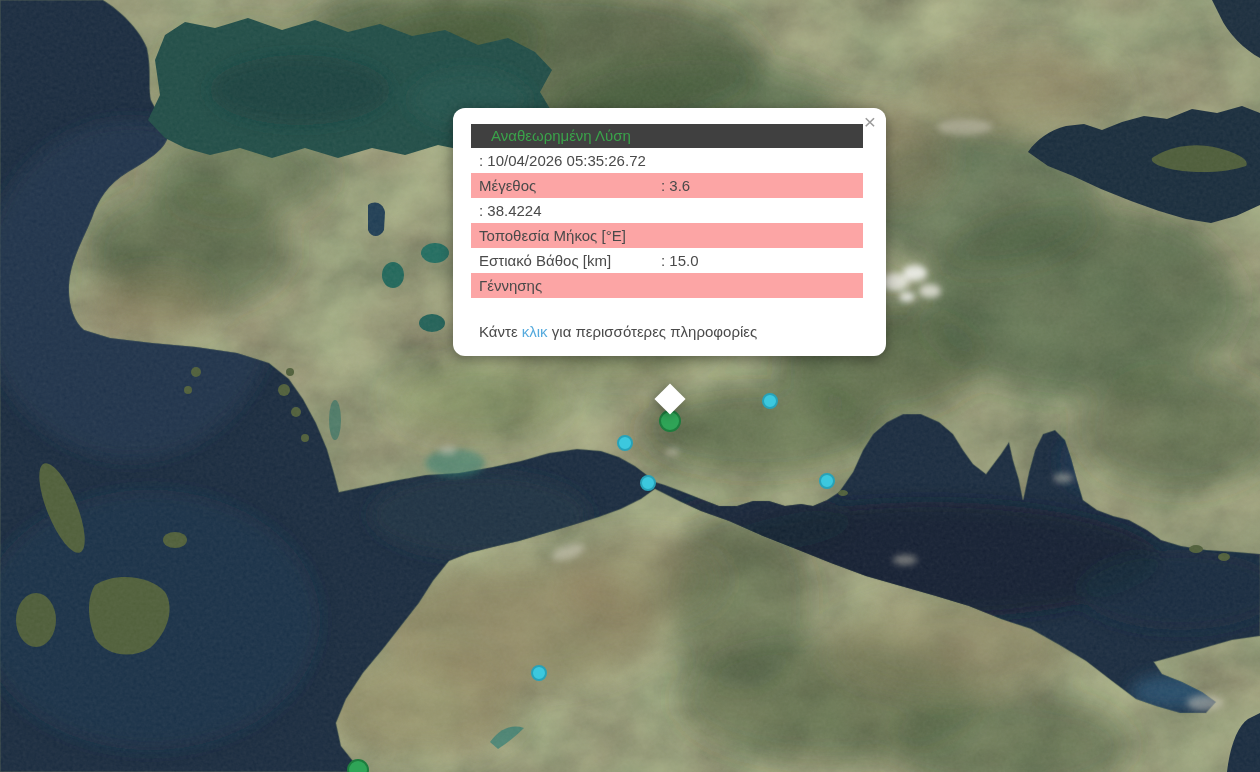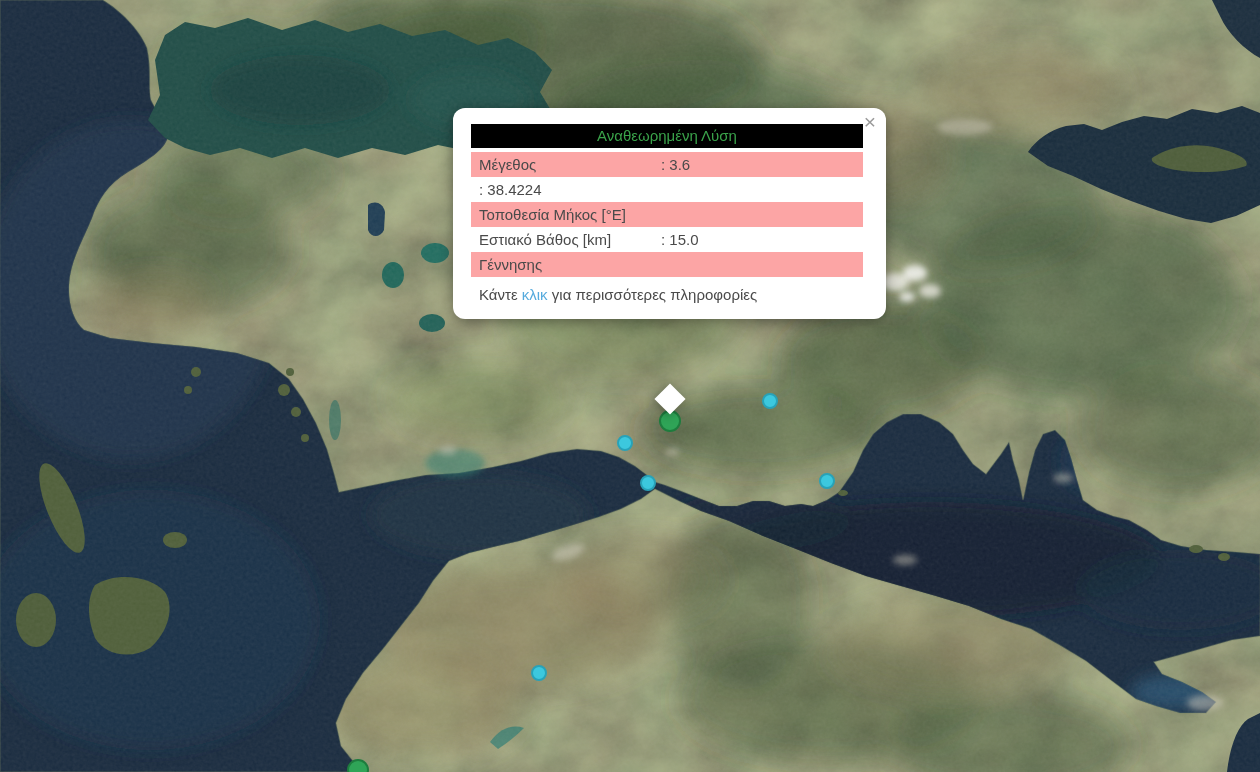--- a/index.html
+++ b/index.html
@@ -13,26 +13,26 @@
   .marker.selected{background:var(--selected-fill,#2fa457);border:2px solid var(--selected-stroke,#1e7c3e);}
 
   
   .popup{position:absolute;left:453px;top:108px;width:433px;box-sizing:border-box;
          background:#fff;border-radius:12px;box-shadow:0 3px 14px rgba(0,0,0,.4);
          padding:16px 23px 12px 18px;z-index:10;color:#4a4a4a;font-size:15px;}
   .popup-tail{position:absolute;left:659px;top:388px;width:22px;height:22px;background:#fff;
          transform:rotate(45deg);z-index:9;box-shadow:0 3px 10px rgba(0,0,0,.3);}
   .p-close{position:absolute;top:3px;right:10px;font-size:21px;line-height:21px;color:#9a9a9a;
          cursor:pointer;font-weight:400;}
-  .p-title{background:#000000;color:#3aa24a;text-align:center;padding:2px 12px;line-height:20px;}
+  .p-title{background:#404040;color:#3aa24a;padding:2px 20px;line-height:20px;}
   .p-row{display:flex;padding:2px 8px;line-height:21px;}
   .p-row.shaded{background:#fca5a5;}
   .p-label{flex:0 0 182px;white-space:pre-line;}
   .p-value{flex:1;white-space:pre-line;}
-  .p-footer{padding:7px 8px 2px;line-height:21px;}
+  .p-footer{padding:23px 8px 2px;line-height:21px;}
   .p-link{color:#55aadd;cursor:pointer;text-decoration:none;}
 </style>
 </head>
 <body>
 
 <div id="stage">
 
   <svg id="map-svg" viewBox="0 0 1260 772" preserveAspectRatio="none" xmlns="http://www.w3.org/2000/svg" xmlns:xlink="http://www.w3.org/1999/xlink">
     <defs>
       <filter id="terra" x="-5%" y="-5%" width="110%" height="110%">
@@ -195,20 +195,21 @@
     </div>
 
   <div class="popup-tail"></div>
 
   <div class="popup">
     <span class="p-close">×</span>
 
     <div class="p-title">Αναθεωρημένη Λύση</div>
 
     <div class="p-row">
+      <span class="p-value">: 10/04/2026 05:35:26.72</span>
     </div>
 
     <div class="p-row shaded">
       <span class="p-label">Μέγεθος</span>
       <span class="p-value">: 3.6</span>
     </div>
 
     <div class="p-row">
       <span class="p-value">: 38.4224</span>
     </div>

